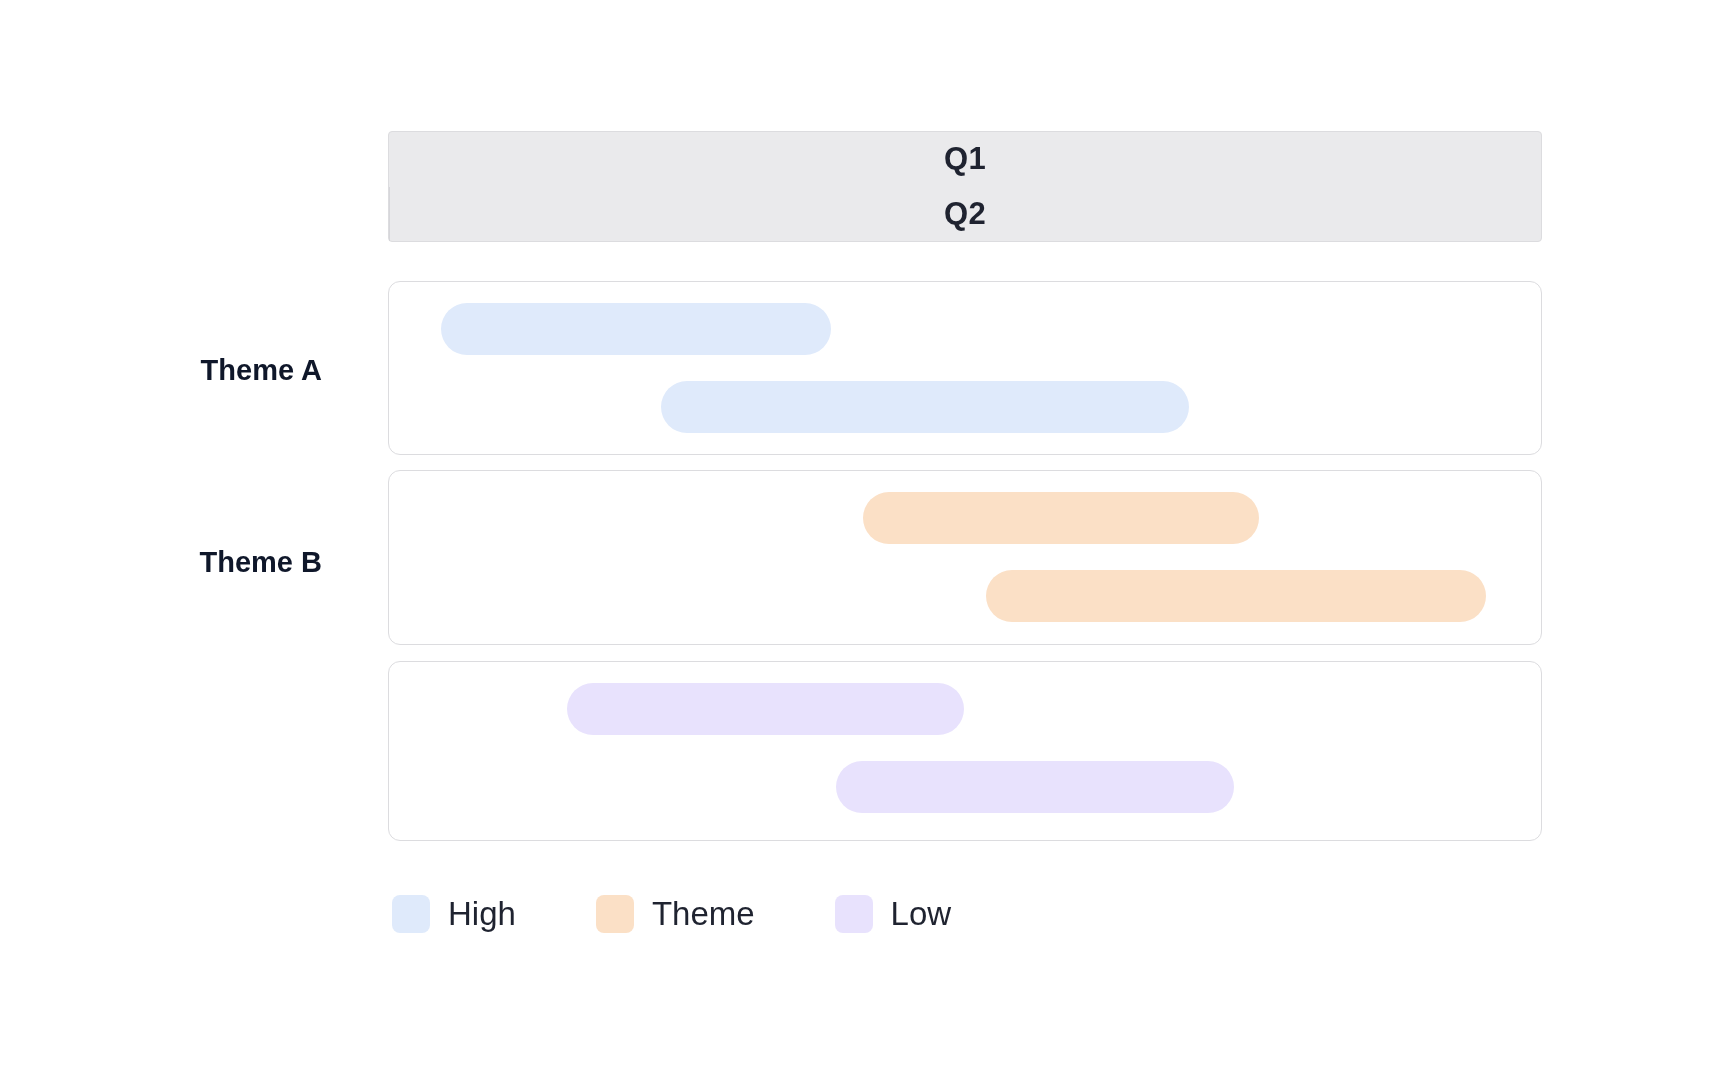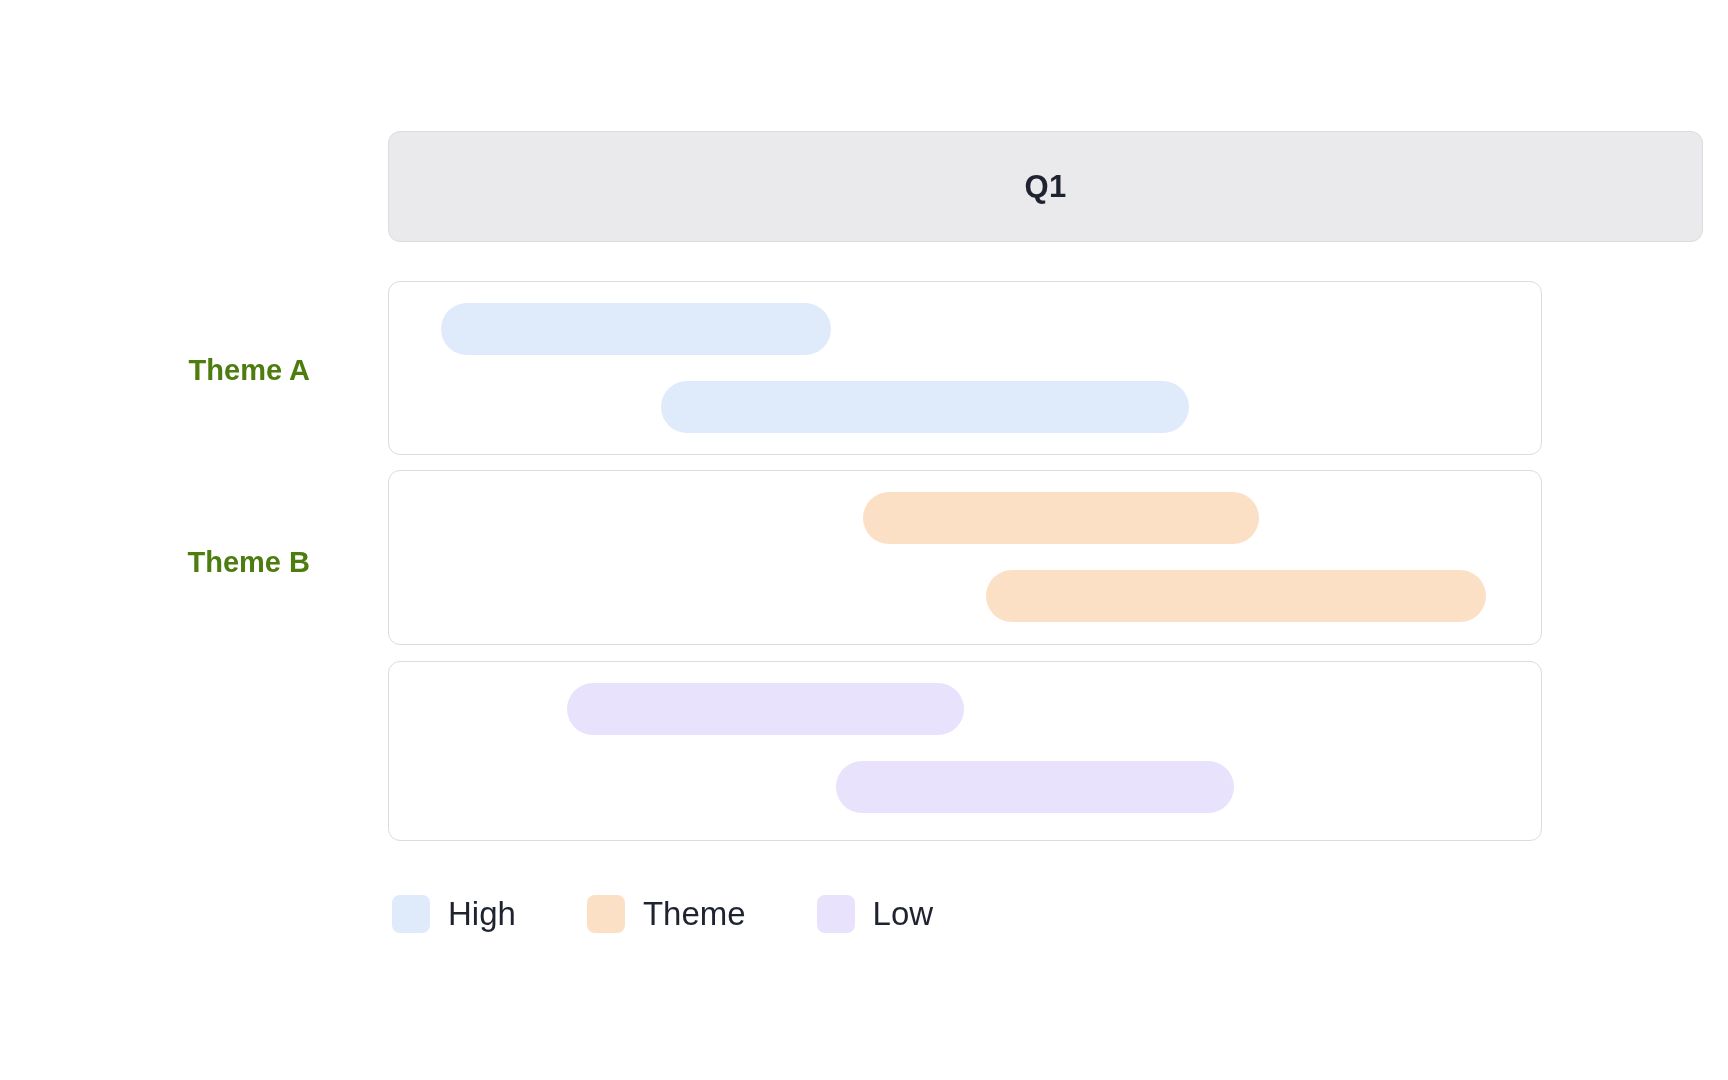--- a/index.html
+++ b/index.html
@@ -21,25 +21,25 @@
     top: 0;
     width: 1728px;
     height: 1080px;
   }
 
   
   .timeline-header {
     position: absolute;
     left: 388px;
     top: 131px;
-    width: 1315px;
+    width: 1154px;
     height: 111px;
     background: #eaeaec;
     border: 1px solid #dcdcdf;
-    border-radius: 12px;
+    border-radius: 4px;
     box-sizing: border-box;
     display: flex;
     flex-direction: column;
   }
   .quarter-cell {
     flex: 1 1 0;
     display: flex;
     align-items: center;
     justify-content: center;
     font-size: 31px;
@@ -68,48 +68,48 @@
     background: #ffffff;
     border: 1px solid #dcdcdf;
     border-radius: 12px;
   }
   .theme-row.row-0 { top: 281px;  height: 174px; }
   .theme-row.row-1 { top: 470px;  height: 175px; }
   .theme-row.row-2 { top: 661px;  height: 180px; }
 
   .theme-label {
     position: absolute;
-    left: 0;
+    left: 12px;
     width: 350px;
     text-align: right;
     padding-right: 40px;
     box-sizing: border-box;
     font-size: 29px;
     font-weight: bold;
-    color: #4d7c0f;
+    color: #0f172a;
   }
   .theme-label.row-0 { top: 354px; }
   .theme-label.row-1 { top: 546px; padding-left: 37px; }
   .theme-label.row-2 { top: 734px; }
 
   
   .bar {
     position: absolute;
     height: 52px;
     border-radius: 26px;
   }
 
   
   .legend {
     position: absolute;
     left: 392px;
     top: 895px;
     display: flex;
     align-items: center;
-    gap: 3px;
+    gap: 12px;
     text-align: center;
   }
   .legend-item {
     display: flex;
     align-items: center;
     margin-right: 68px;
   }
   .legend-swatch {
     width: 38px;
     height: 38px;
@@ -123,20 +123,23 @@
   }
 </style>
 </head>
 <body>
 
 <div class="roadmap">
 
   <div class="timeline-header">
     <div class="quarter-cell">
       <span>Q1</span>
+    </div>
+    <div class="quarter-cell">
+      <span>Q2</span>
     </div>
   </div>
 
   <div class="theme-label row-0">Theme A</div>
   <div class="theme-row row-0">
     <div class="bar" style="left: 52px; width: 390px; top: 21px; background: rgb(223, 234, 251);"></div>
     <div class="bar" style="left: 272px; width: 528px; top: 99px; background: rgb(223, 234, 251);"></div>
   </div>
 
   <div class="theme-label row-1">Theme B</div>

